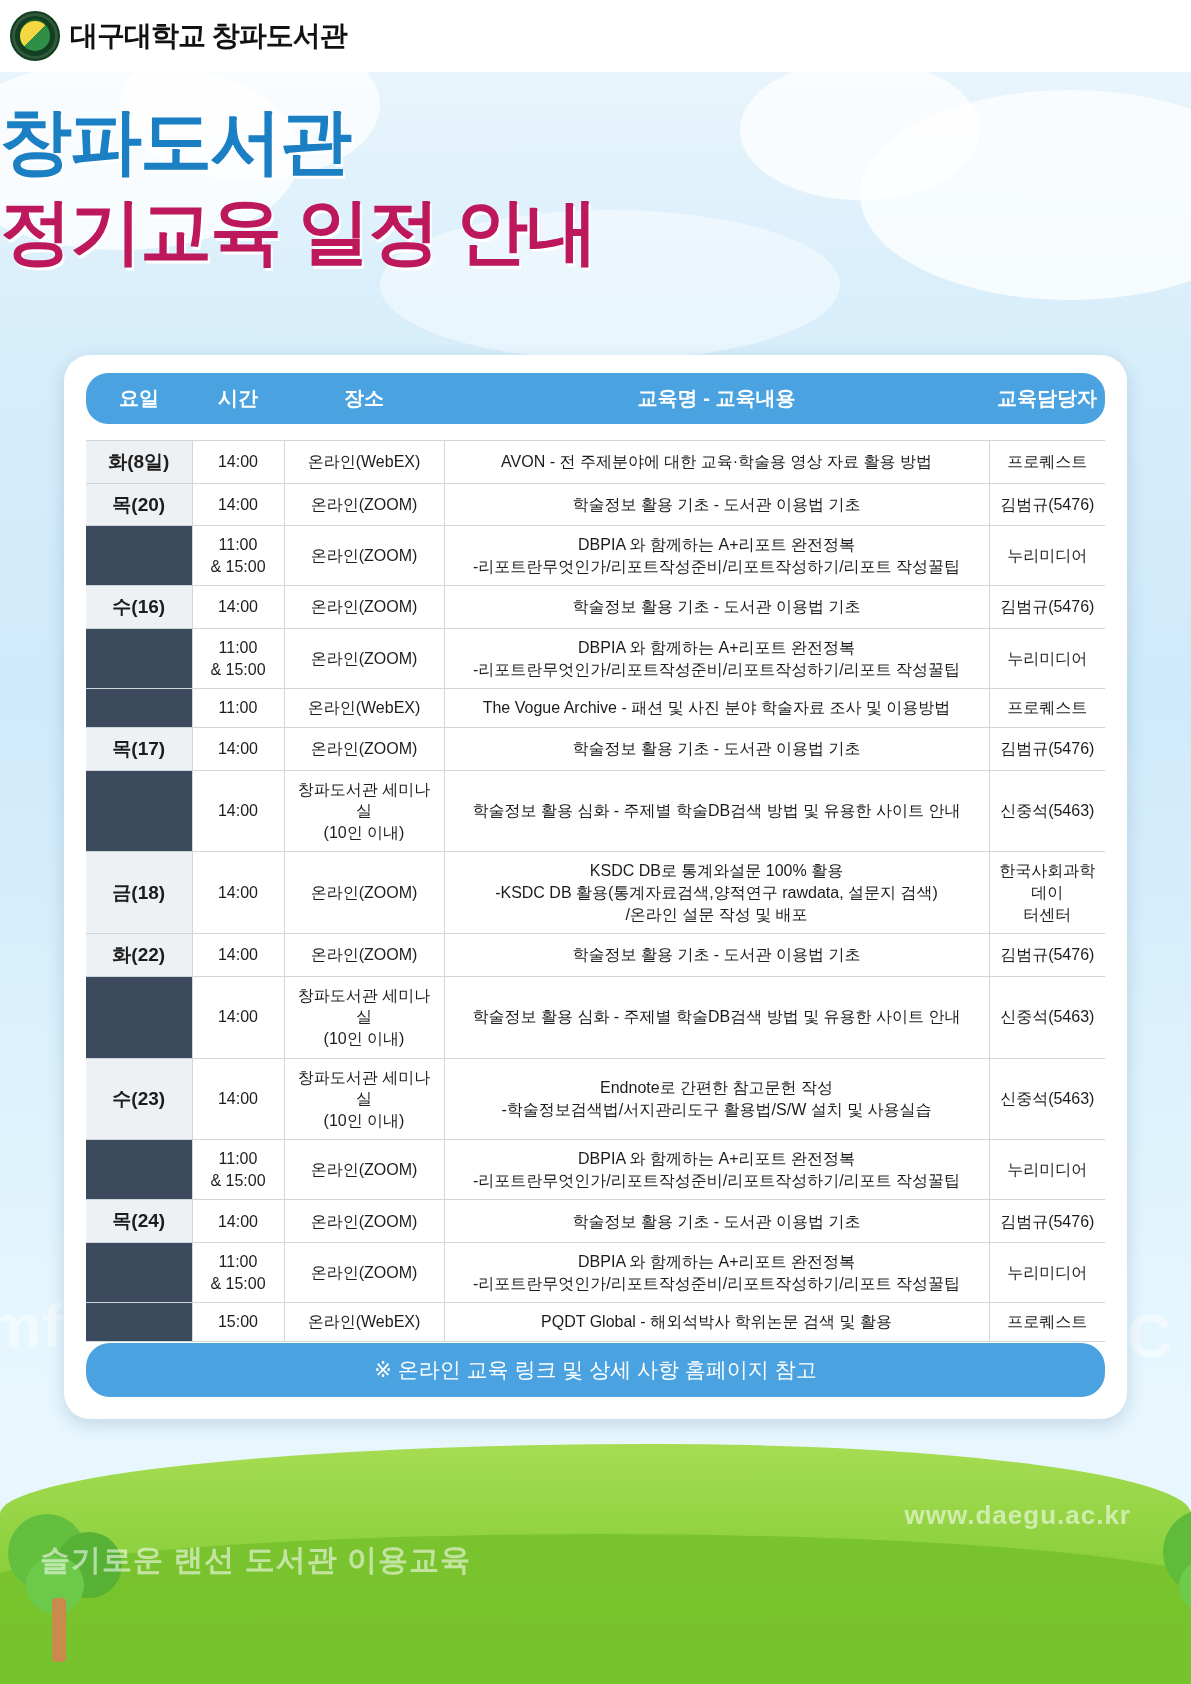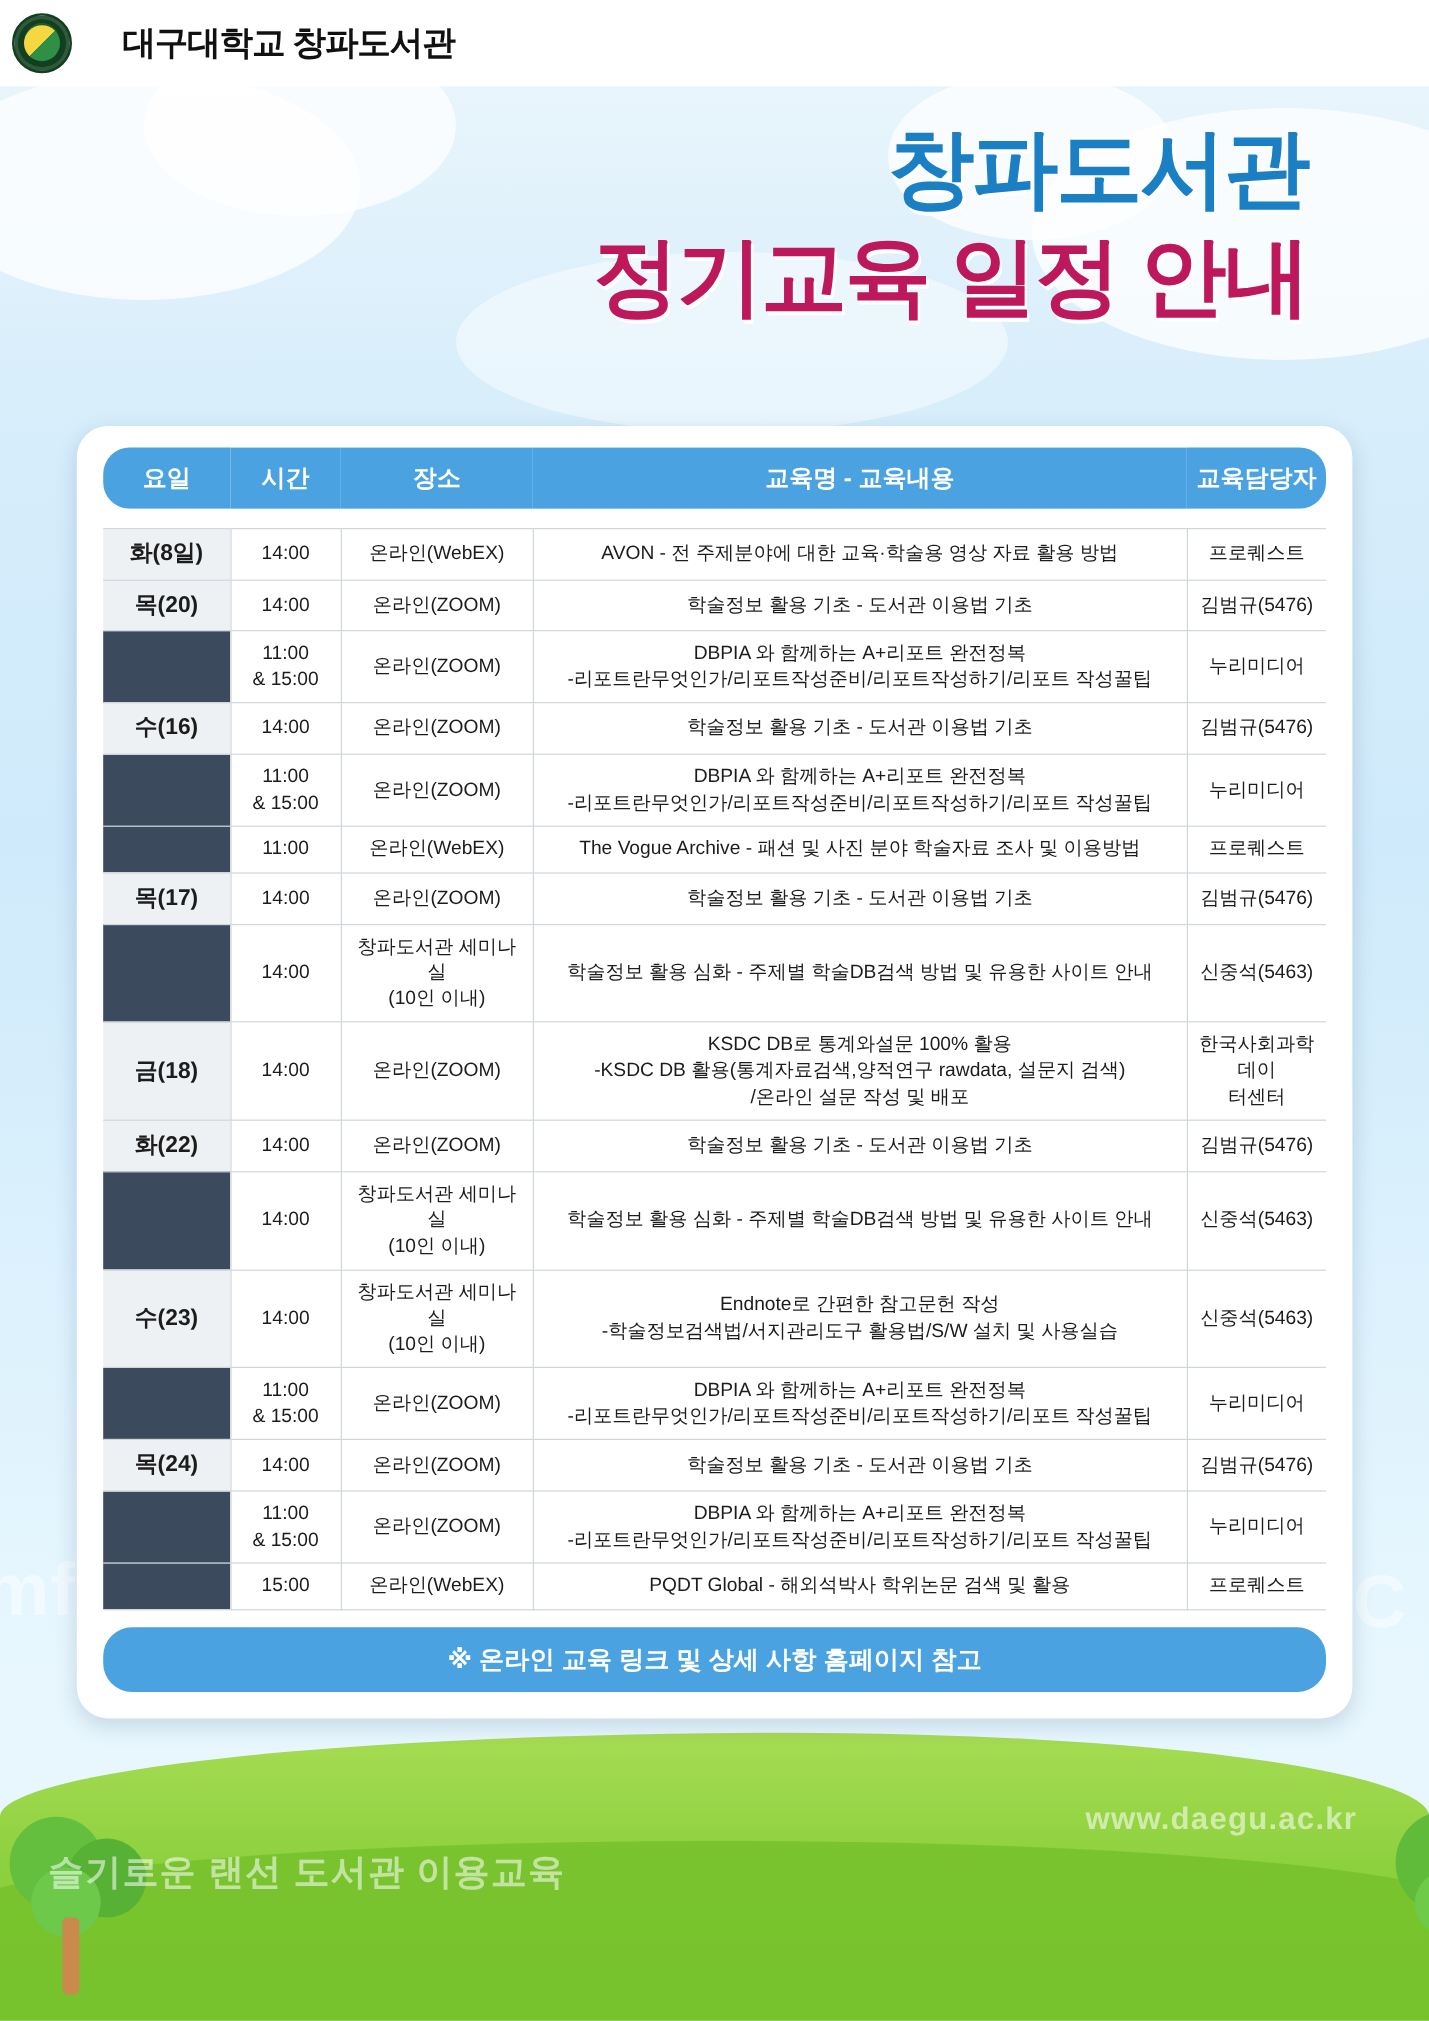--- a/index.html
+++ b/index.html
@@ -93,27 +93,27 @@
   .brand .emblem .inner {
     width: 30px; height: 30px; border-radius: 50%;
     background: linear-gradient(135deg, #f5d742 0 50%, #2f8f46 50% 100%);
   }
   .brand .emblem .ring-text {
     position:absolute; left:0; top:0; width:100%; height:100%;
     border-radius:50%;
     box-shadow: inset 0 0 0 3px #ffffff22;
   }
   .brand .brandname {
-    font-size: 28px; font-weight: bold; color: #111; letter-spacing: -1px; margin-left: 32px;
+    font-size: 28px; font-weight: bold; color: #111; letter-spacing: -1px;
   }
 
   
   .title-block {
     position: absolute; left: 0; top: 96px; width: 1090px;
-    text-align: right;
+    text-align: left;
     z-index: 4;
   }
   .title-block .line1 {
     font-size: 72px;
     font-weight: bold;
     color: #1b7fc4;
     letter-spacing: -2px;
     line-height: 1.25;
     text-shadow: 2px 3px 0 #ffffff;
   }
@@ -179,25 +179,25 @@
     border-left: none;
   }
   tbody td.day.dark {
     background: #3c4a5e;
     color: #3c4a5e;
   }
   tbody td.staff { border-right: none; }
   tbody td.name { text-align: center; }
 
   .footer-note {
-    margin-top: 14px;
+    margin-top: 1px;
     background: #4aa3e0;
     color: #ffffff;
     font-size: 21px;
-    font-weight: bold;
+    font-weight: normal;
     text-align: center;
     border-radius: 24px;
     padding: 13px 0;
   }
 </style>
 </head>
 <body>
 
 <div class="bg-sky"></div>
 <div class="cloud c1"></div>

